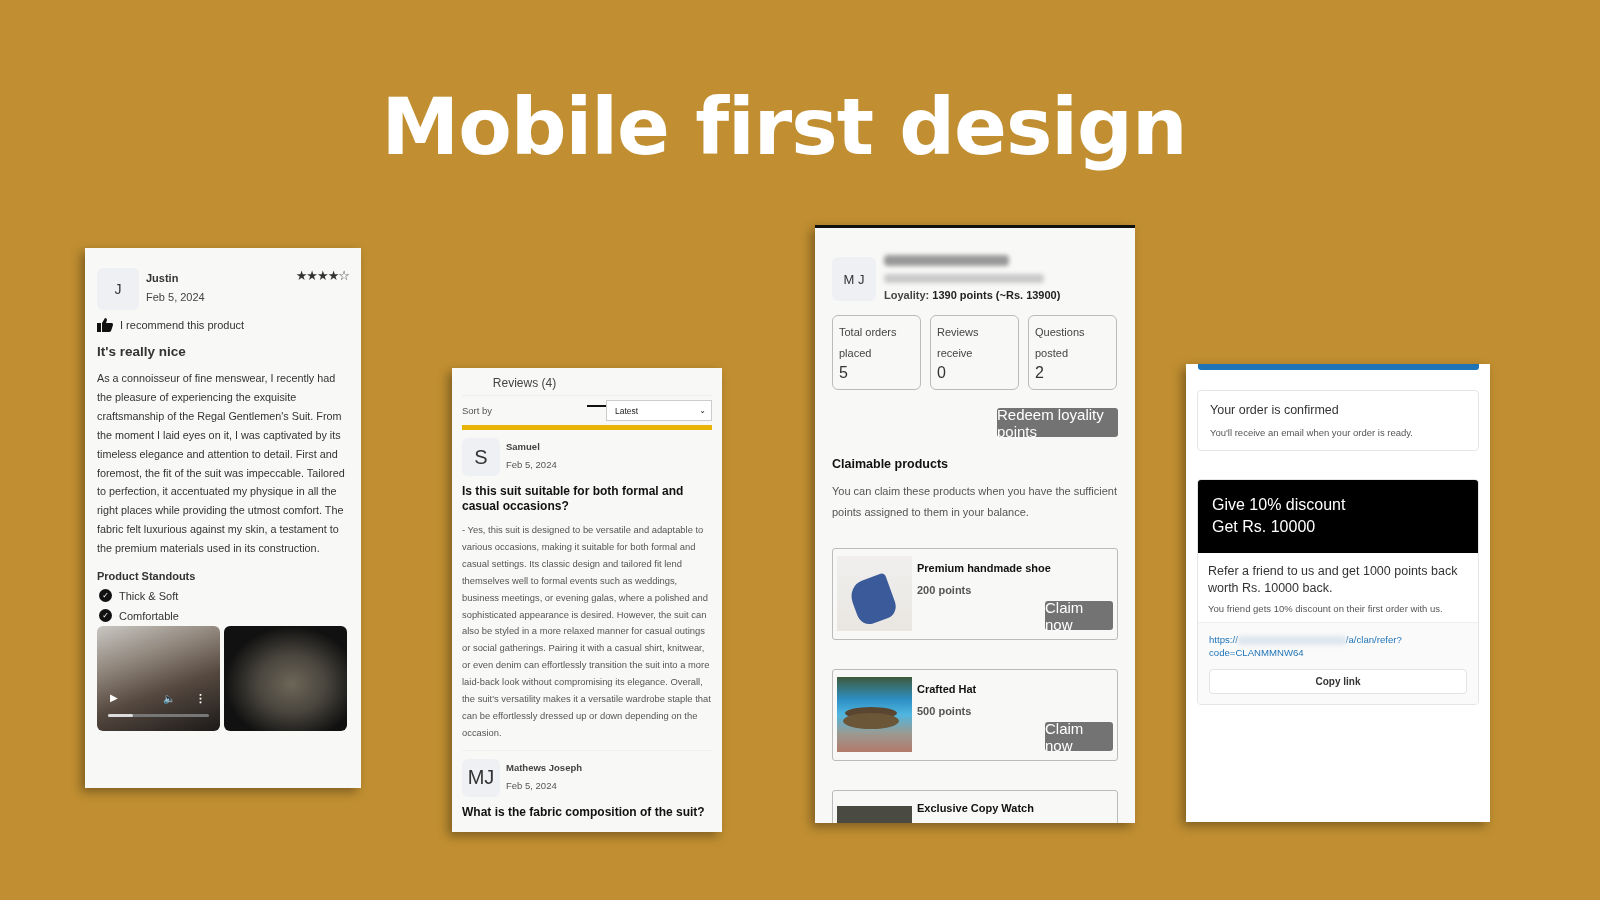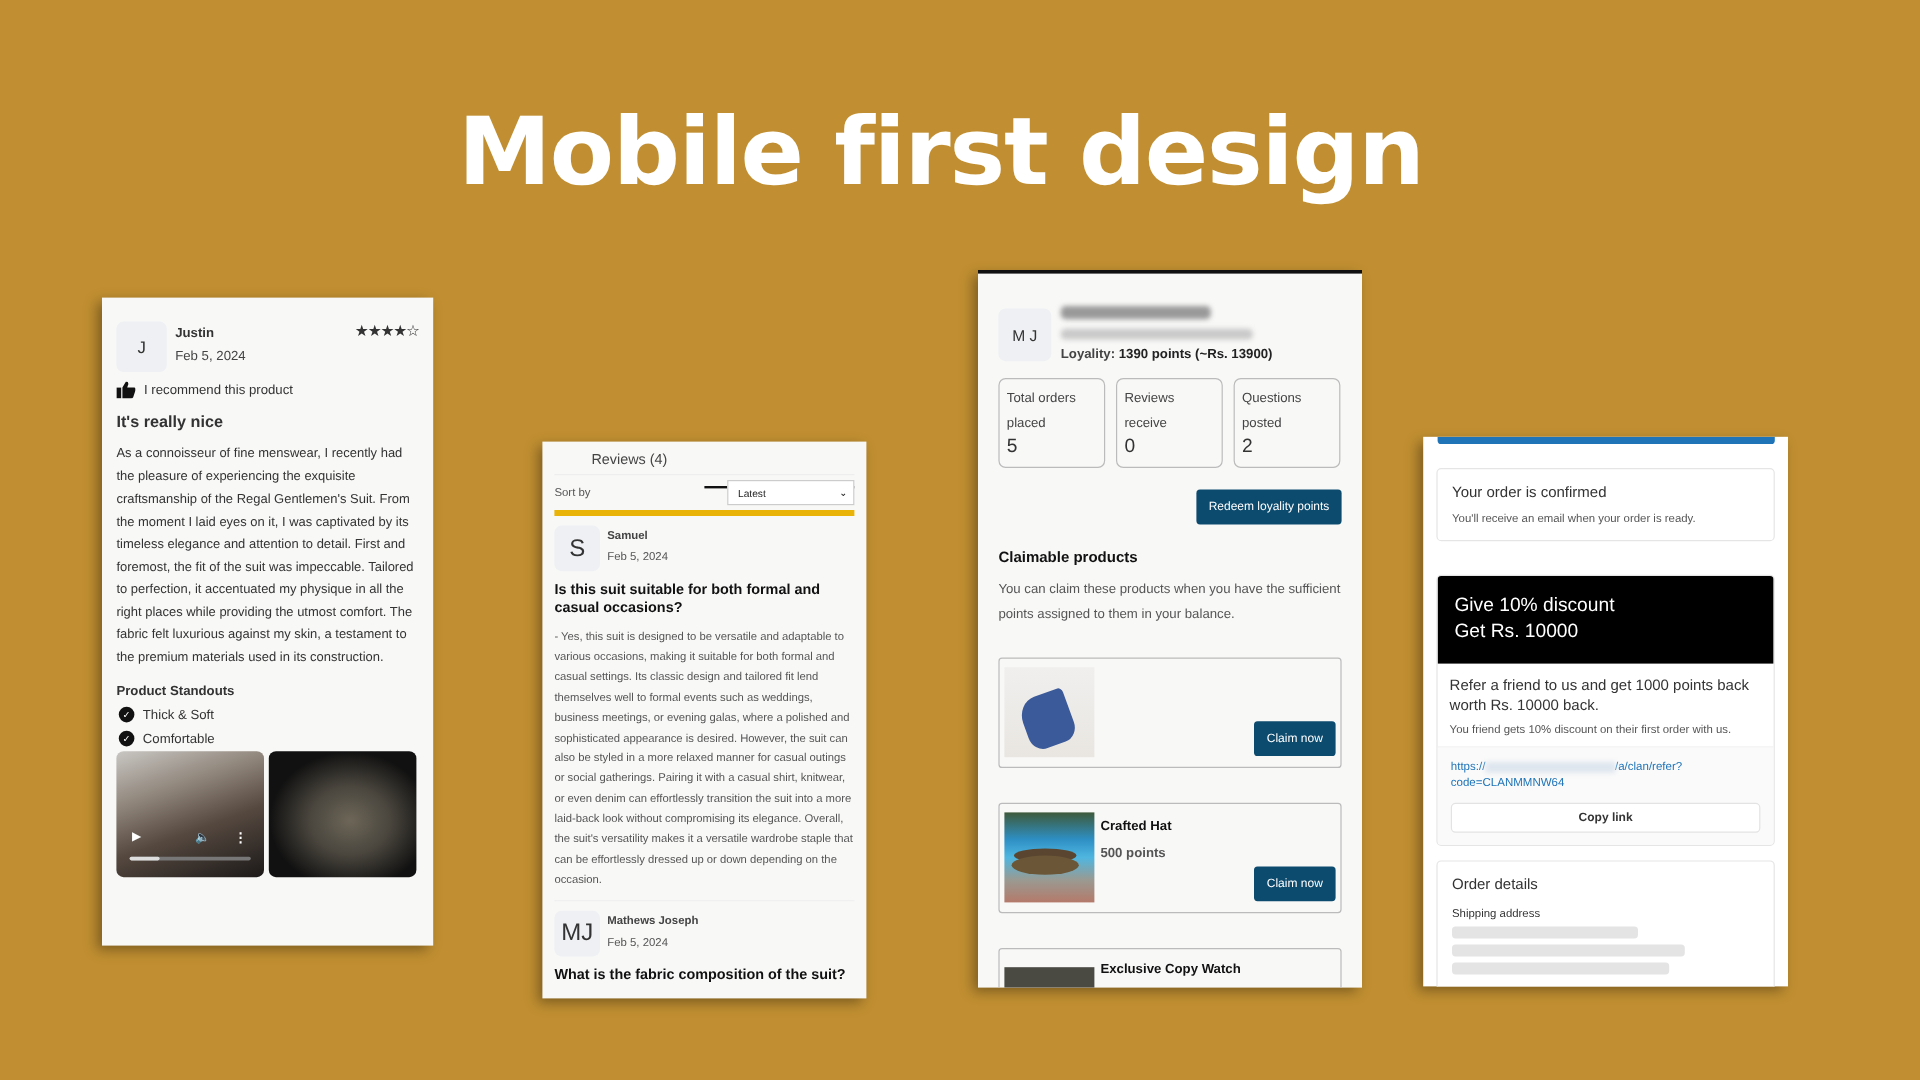--- a/index.html
+++ b/index.html
@@ -60,21 +60,21 @@
   .u-avatar { width: 44px; height: 44px; font-size: 13px; margin-top: 4px; }
   .user-info { margin-left: 8px; }
   .blur-line { background: #c9c9c9; border-radius: 4px; filter: blur(2px); }
   .loyalty { font-size: 11px; color: #444; margin-top: 6px; font-weight: bold; }
   .loyalty b { color: #222; }
   .stats { display: flex; gap: 9px; margin-top: 14px; }
   .stat { width: 89px; height: 75px; border: 1.5px solid #bbb; border-radius: 6px; padding: 6px 6px; }
   .stat-label { font-size: 11px; color: #444; line-height: 21px; }
   .stat-value { font-size: 16px; color: #333; line-height: 18px; }
   .redeem-wrap { display: flex; justify-content: flex-end; margin-top: 18px; }
-  .btn-black { background: #0c4a6e; color: #fff; border-radius: 3px; font-size: 10px; display: flex; align-items: center; justify-content: center; }
+  .btn-black { background: #737373; color: #fff; border-radius: 3px; font-size: 15px; display: flex; align-items: center; justify-content: center; }
   .redeem { width: 121px; height: 29px; }
   .claim-title { font-size: 12.5px; font-weight: bold; color: #111; margin-top: 20px; }
   .claim-desc { font-size: 11px; line-height: 21px; color: #555; margin-top: 10px; }
   .product { display: flex; border: 1.5px solid #bbb; border-radius: 3px; height: 92px; padding: 7px 4px; margin-top: 29px; position: relative; }
   .product:first-of-type { margin-top: 25px; }
   .prod-img { width: 75px; height: 75px; flex: none; }
   .img-shoe { background: linear-gradient(180deg,#f0efee 0%,#e9e6e1 100%); position: relative; }
   .img-shoe::after { content: ""; position: absolute; left: 16px; top: 22px; width: 40px; height: 44px; background: #3b5a9a; border-radius: 40% 10% 30% 30%; transform: rotate(-20deg); }
   .img-hat { background: linear-gradient(180deg,#3e5a3a 0%,#2e8fc4 30%,#4fb6e0 50%,#9a9a92 75%,#b47a6a 100%); position: relative; }
   .img-hat::after { content: ""; position: absolute; left: 6px; top: 36px; width: 56px; height: 16px; background: #6b5637; border-radius: 50%; box-shadow: 0 -8px 0 -2px #5a4630; }
@@ -212,20 +212,24 @@
     </div>
   </div>
   <div class="redeem-wrap">
     <div class="btn-black redeem">Redeem loyality points</div>
   </div>
   <div class="claim-title">Claimable products</div>
   <p class="claim-desc">You can claim these products when you have the sufficient points assigned to them in your balance.</p>
   <div>
     <div class="product" style="margin-top:25px;">
       <div class="prod-img img-shoe"></div>
+      <div class="prod-info">
+        <div class="prod-name">Premium handmade shoe</div>
+        <div class="prod-points">200 points</div>
+      </div>
       <div class="btn-black claim-btn">Claim now</div>
     </div>
     <div class="product">
       <div class="prod-img img-hat"></div>
       <div class="prod-info">
         <div class="prod-name">Crafted Hat</div>
         <div class="prod-points">500 points</div>
       </div>
       <div class="btn-black claim-btn">Claim now</div>
     </div>
@@ -254,20 +258,13 @@
       <div class="refer-small">You friend gets 10% discount on their first order with us.</div>
     </div>
     <div class="link-area">
       <div class="ref-link">
         <span>https://</span><span class="ref-blur"></span><span>/a/clan/refer?</span><br>
         <span>code=CLANMMNW64</span>
       </div>
       <div class="copy-btn">Copy link</div>
     </div>
   </div>
-  <div class="card order-details">
-    <div class="od-title">Order details</div>
-    <div class="od-label">Shipping address</div>
-    <div class="skeleton" style="width:155px;"></div>
-    <div class="skeleton" style="width:194px;"></div>
-    <div class="skeleton" style="width:181px;"></div>
-  </div>
 </section>
 
 </body></html>

